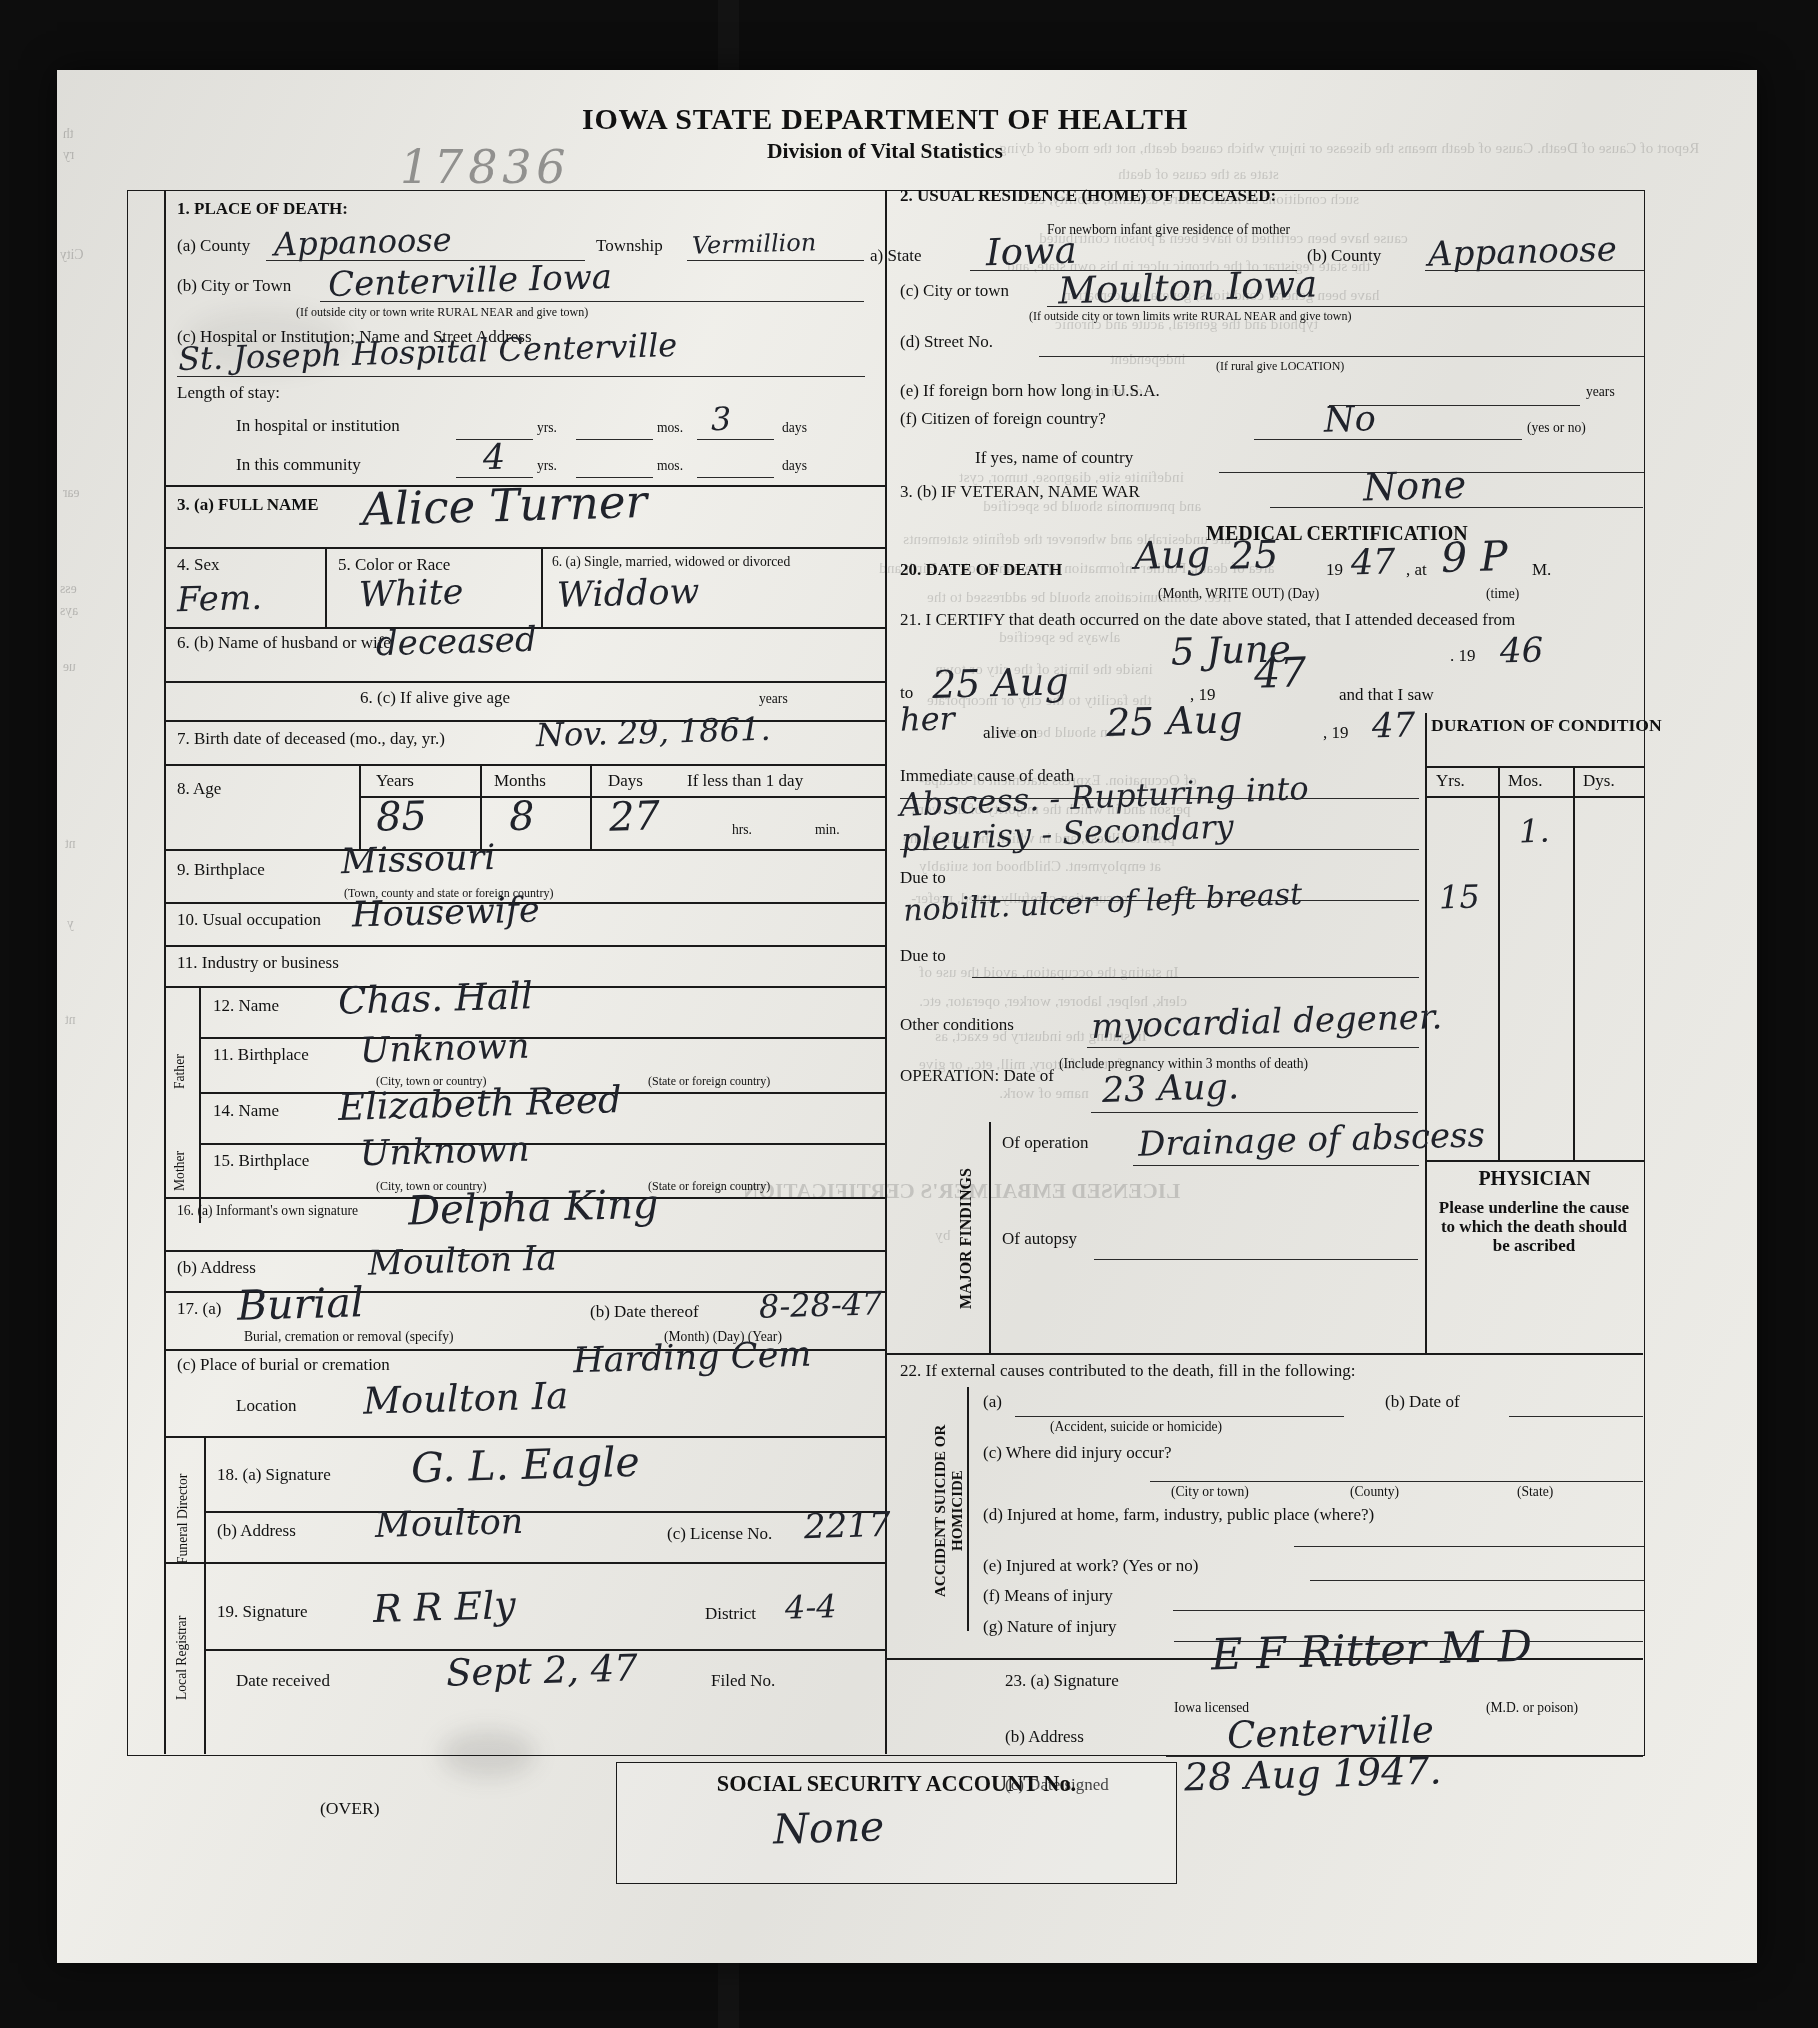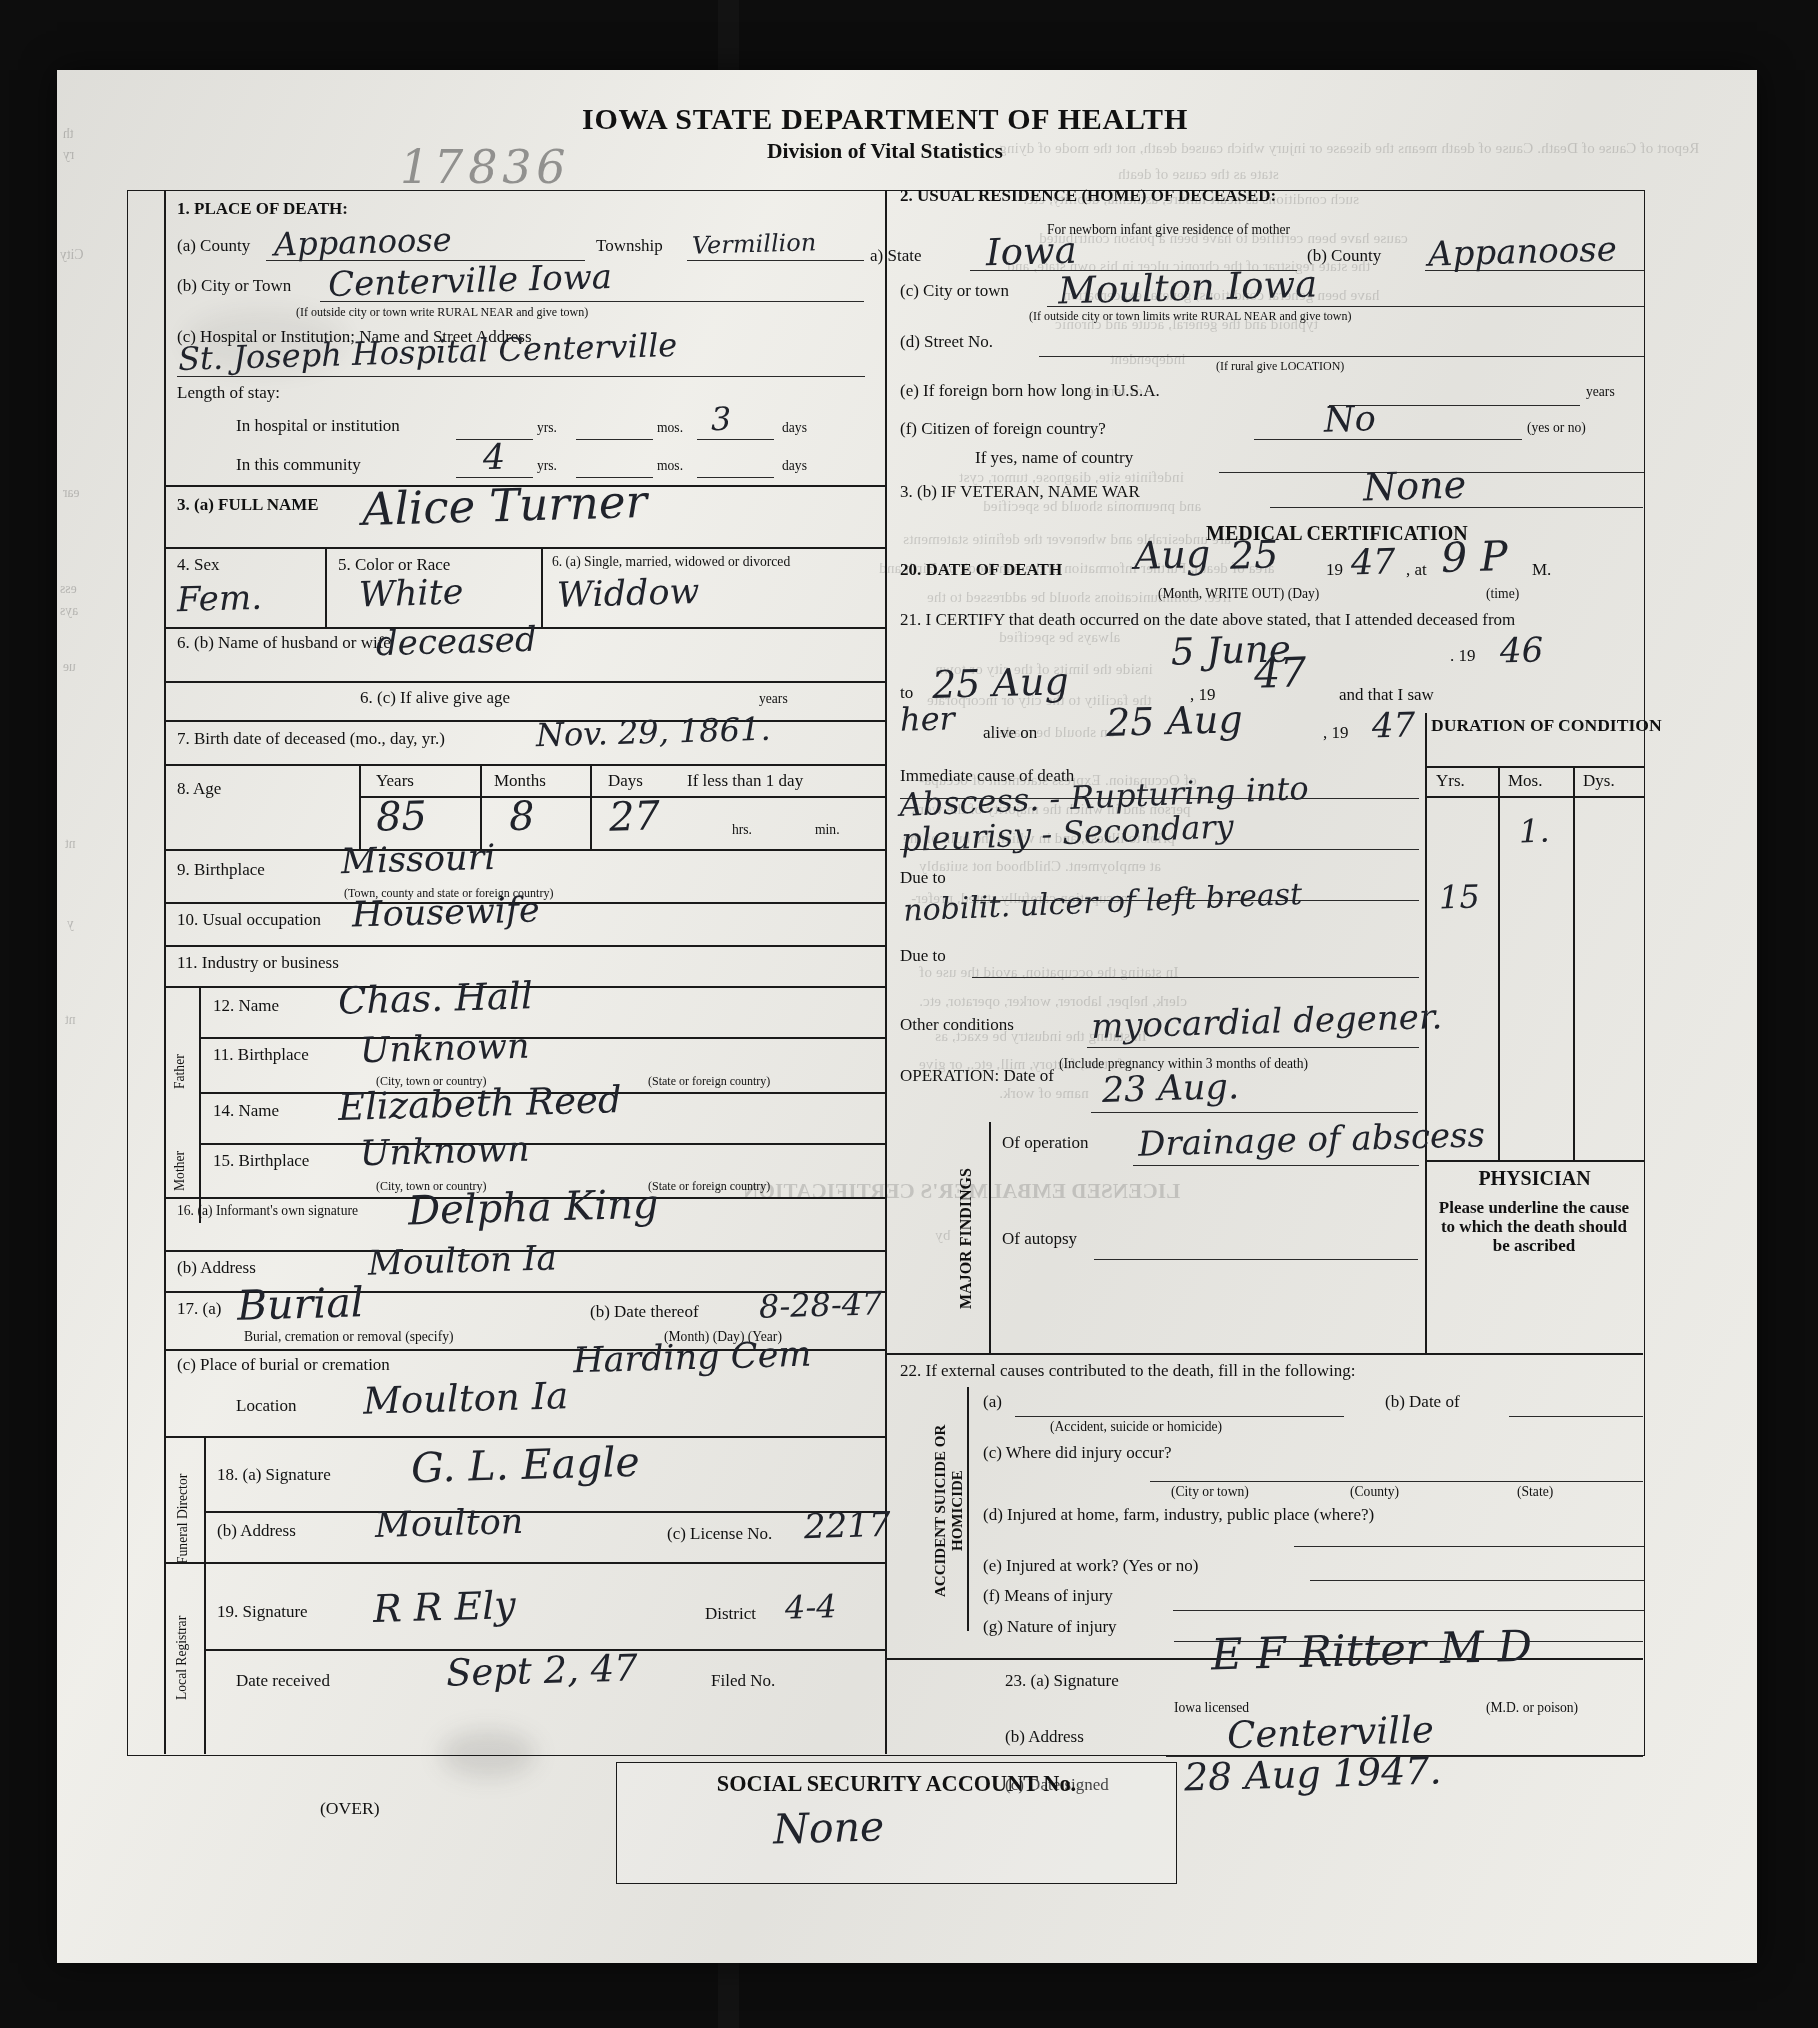--- a/index.html
+++ b/index.html
@@ -281,21 +281,21 @@
     <div class="lab xs" style="left:972px;top:239px;">(If outside city or town limits write RURAL NEAR and give town)</div>
 
     <div class="lab" style="left:843px;top:262px;">(d) Street No.</div>
     <div class="ul" style="left:982px;top:286px;width:605px;"></div>
     <div class="lab xs" style="left:1159px;top:289px;">(If rural give LOCATION)</div>
 
     <div class="lab" style="left:843px;top:311px;">(e) If foreign born how long in U.S.A.</div>
     <div class="ul" style="left:1272px;top:335px;width:251px;"></div>
     <div class="lab sm" style="left:1529px;top:314px;">years</div>
 
-    <div class="lab" style="left:843px;top:349px;font-family:Liberation Serif, serif;">(f) Citizen of foreign country?</div>
+    <div class="lab" style="left:843px;top:339px;font-family:Liberation Serif, serif;">(f) Citizen of foreign country?</div>
     <div class="ul" style="left:1197px;top:369px;width:268px;"></div>
     <div class="hw" style="left:1267px;top:329px;font-size:35px;">No</div>
     <div class="lab sm" style="left:1470px;top:350px;">(yes or no)</div>
     <div class="lab" style="left:918px;top:378px;">If yes, name of country</div>
     <div class="ul" style="left:1162px;top:402px;width:425px;"></div>
 
     <div class="lab" style="left:843px;top:412px;">3. (b) IF VETERAN, NAME WAR</div>
     <div class="ul" style="left:1213px;top:437px;width:373px;"></div>
     <div class="hw" style="left:1306px;top:394px;font-size:38px;">None</div>
 

